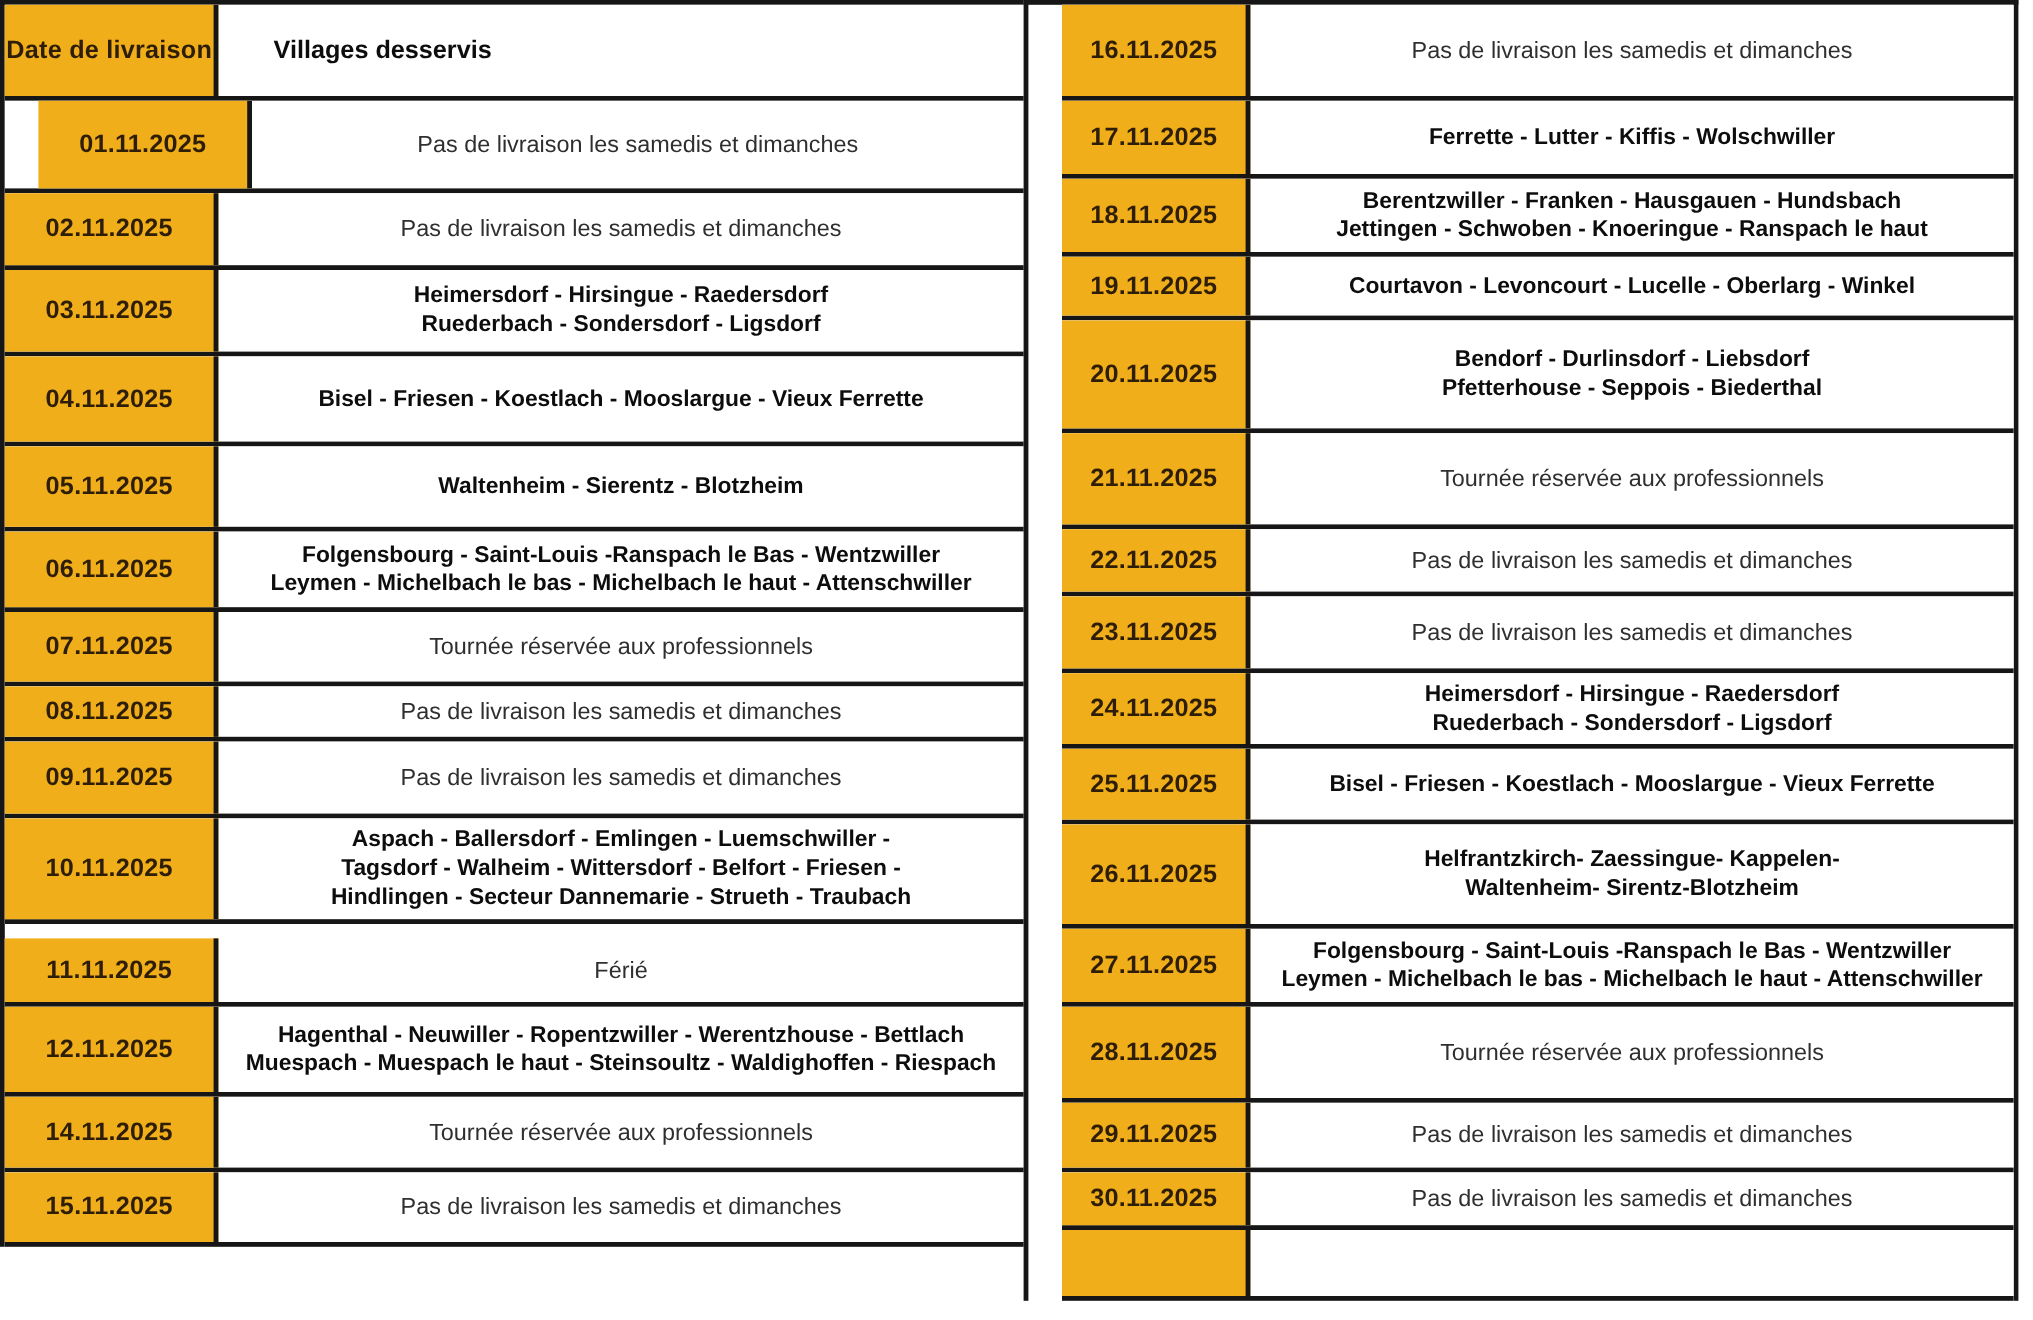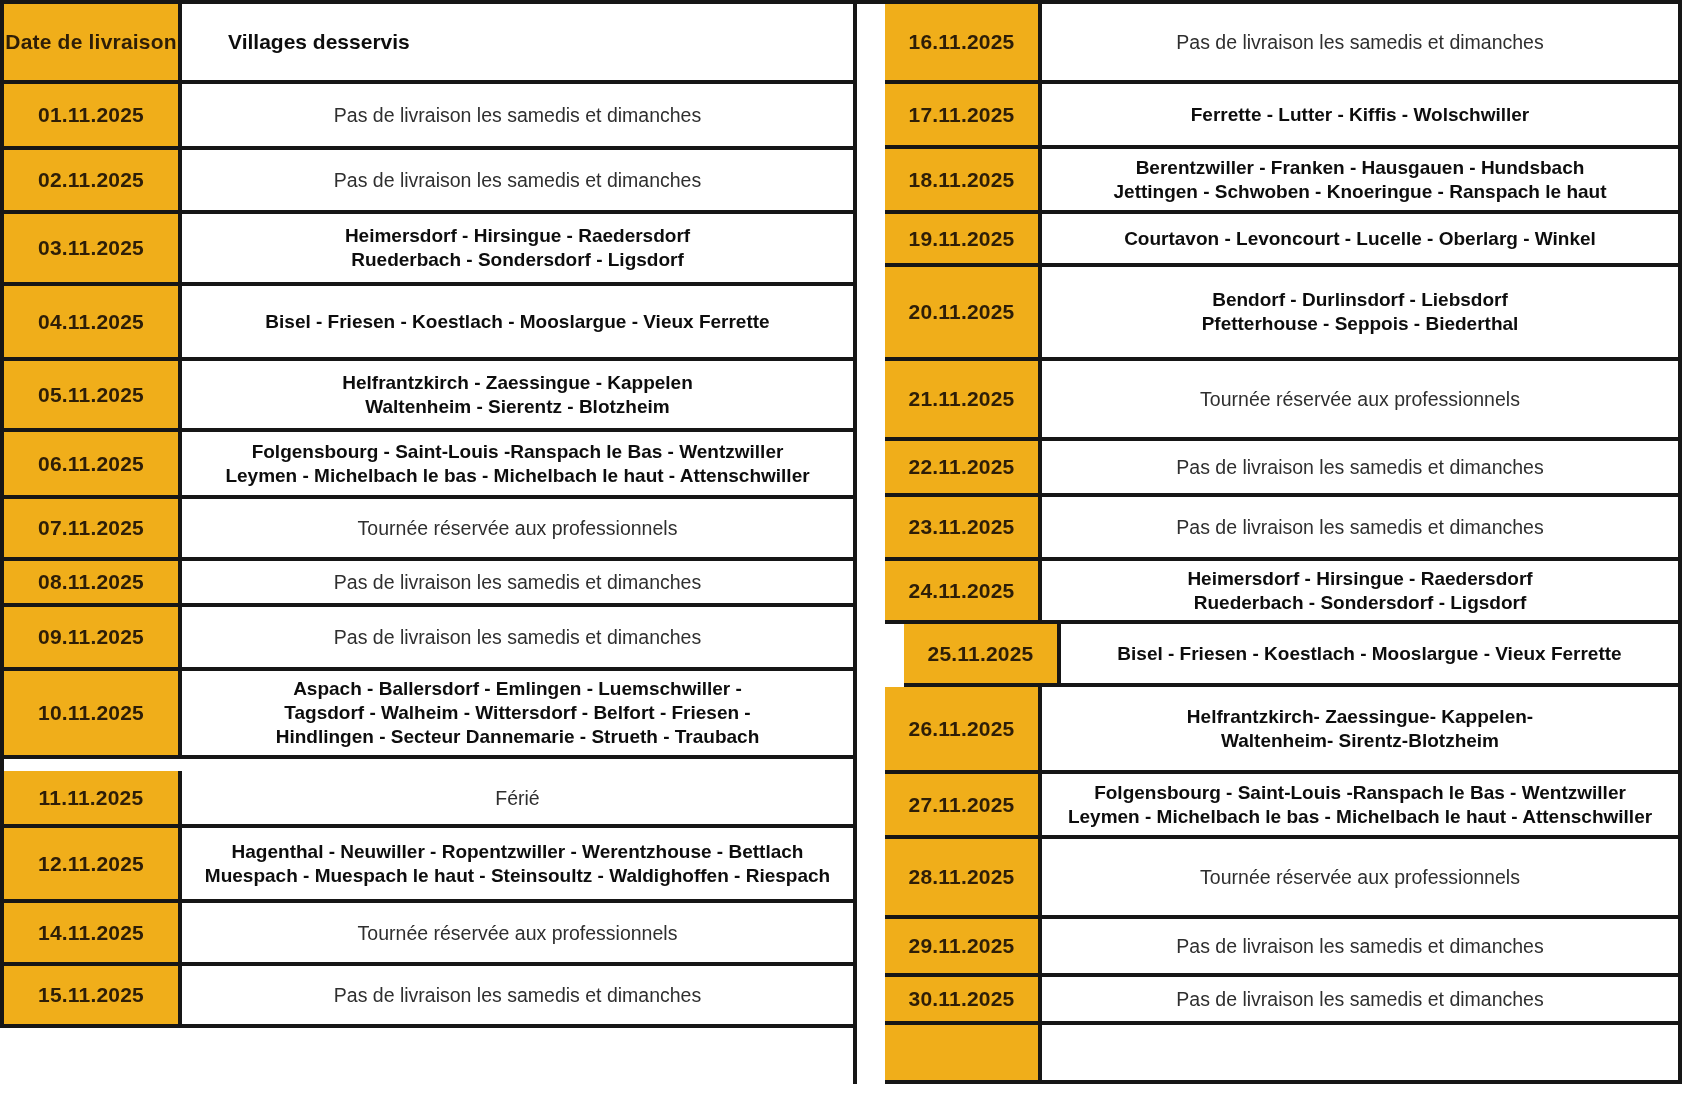--- a/index.html
+++ b/index.html
@@ -101,21 +101,21 @@
 <body>
 
 <div class="canvas">
 
   <div class="tbl tbl-left">
     <div class="row header-row" style="height:80px">
       <div class="date-cell">Date de livraison</div>
       <div class="header-villages">Villages desservis</div>
     </div>
 
-  <div class="row note" style="height: 66px;">
+  <div class="row note" style="height: 77px; padding-left: 28px;">
         <div class="date-cell">01.11.2025</div>
         <div class="vil-cell">
           <div class="line">Pas de livraison les samedis et dimanches</div>
         </div>
       </div>
       <div class="row note" style="height: 64px;">
         <div class="date-cell">02.11.2025</div>
         <div class="vil-cell">
           <div class="line">Pas de livraison les samedis et dimanches</div>
         </div>
@@ -129,21 +129,20 @@
       </div>
       <div class="row bold" style="height: 75px;">
         <div class="date-cell">04.11.2025</div>
         <div class="vil-cell">
           <div class="line">Bisel - Friesen - Koestlach - Mooslargue - Vieux Ferrette</div>
         </div>
       </div>
       <div class="row bold" style="height: 71px; justify-content: space-between;">
         <div class="date-cell">05.11.2025</div>
         <div class="vil-cell">
-          <div class="line">Helfrantzkirch - Zaessingue - Kappelen</div>
           <div class="line">Waltenheim - Sierentz - Blotzheim</div>
         </div>
       </div>
       <div class="row bold" style="height: 67px;">
         <div class="date-cell">06.11.2025</div>
         <div class="vil-cell">
           <div class="line">Folgensbourg - Saint-Louis -Ranspach le Bas - Wentzwiller</div>
           <div class="line">Leymen - Michelbach le bas - Michelbach le haut - Attenschwiller</div>
         </div>
       </div>
@@ -252,21 +251,21 @@
           <div class="line">Pas de livraison les samedis et dimanches</div>
         </div>
       </div>
       <div class="row bold" style="height: 63px;">
         <div class="date-cell">24.11.2025</div>
         <div class="vil-cell">
           <div class="line">Heimersdorf - Hirsingue - Raedersdorf</div>
           <div class="line">Ruederbach - Sondersdorf - Ligsdorf</div>
         </div>
       </div>
-      <div class="row bold" style="height: 63px; margin-left: 19px;">
+      <div class="row bold" style="height: 63px;">
         <div class="date-cell">25.11.2025</div>
         <div class="vil-cell">
           <div class="line">Bisel - Friesen - Koestlach - Mooslargue - Vieux Ferrette</div>
         </div>
       </div>
       <div class="row bold" style="height: 87px;">
         <div class="date-cell">26.11.2025</div>
         <div class="vil-cell">
           <div class="line">Helfrantzkirch- Zaessingue- Kappelen-</div>
           <div class="line">Waltenheim- Sirentz-Blotzheim</div>

